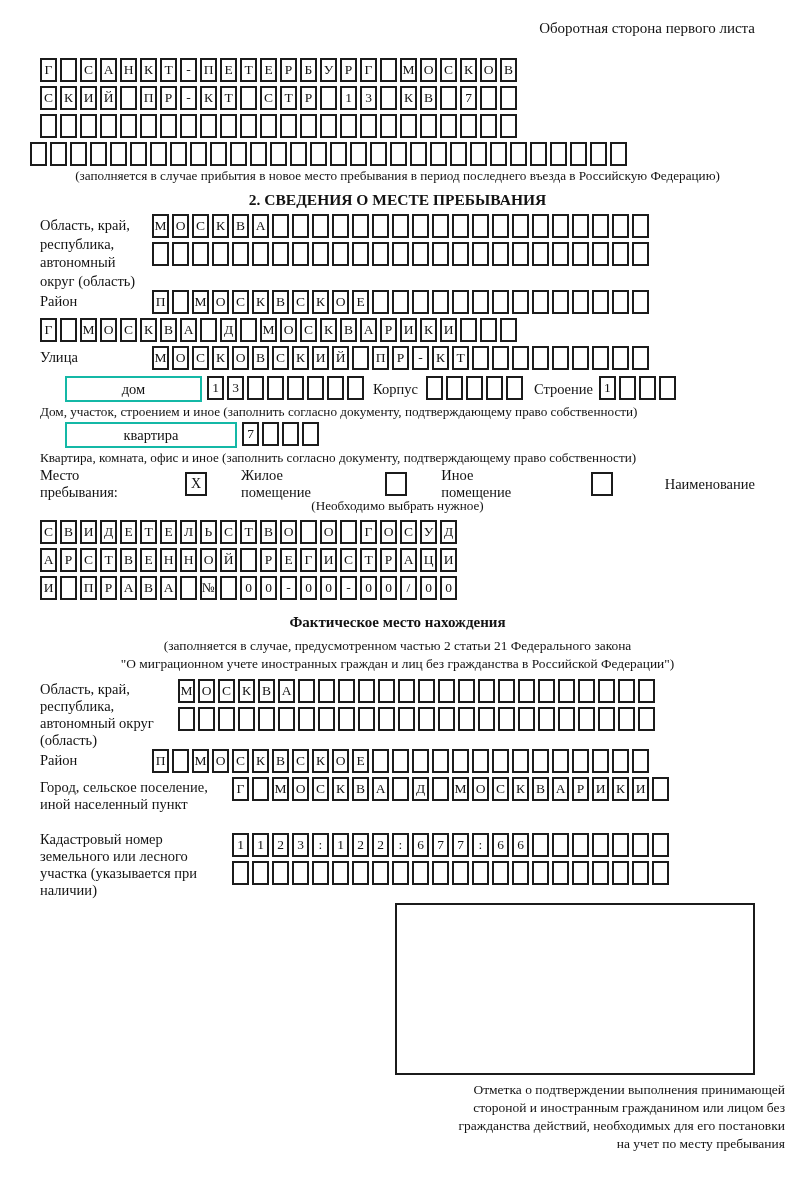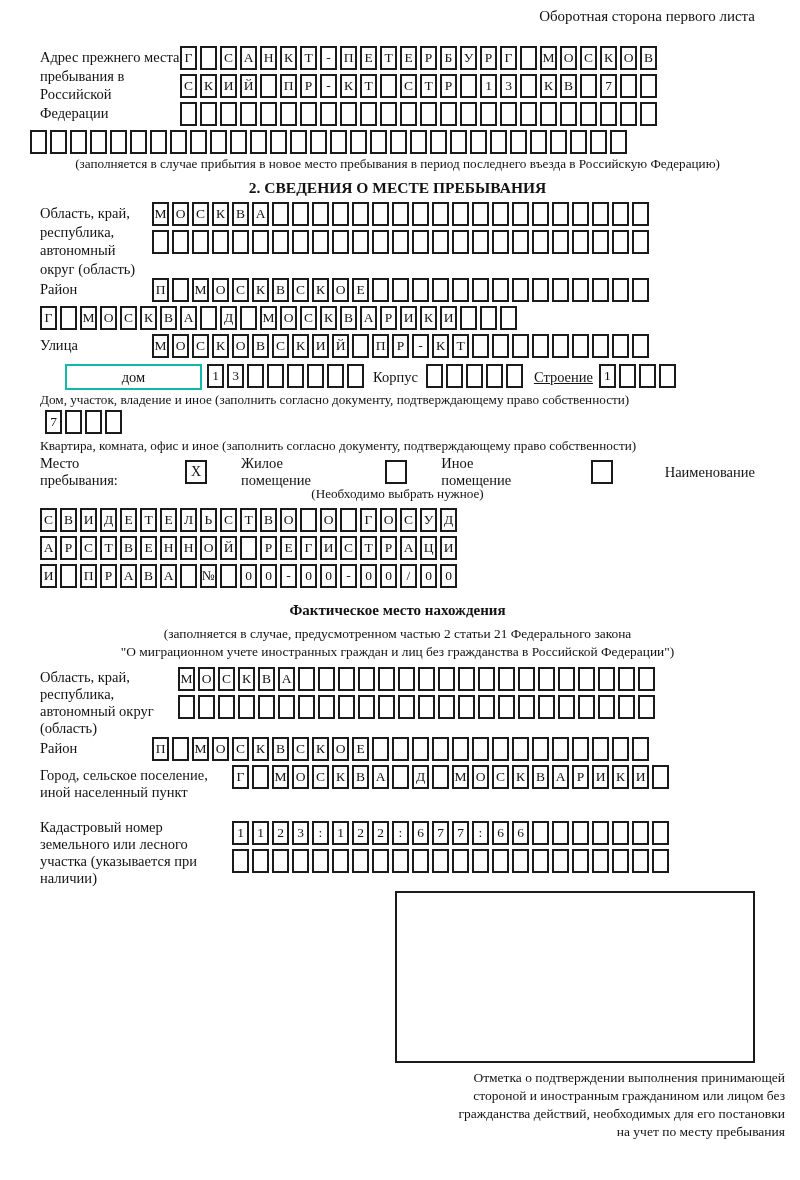--- a/index.html
+++ b/index.html
@@ -4,21 +4,21 @@
 <style>
   * { margin:0; padding:0; box-sizing:border-box; }
   html,body { background:#ffffff; }
   body {
     width:800px; height:1180px;
     color:#121212;
     font-family:"Liberation Serif","DejaVu Serif",serif;
     font-size:14.5px;
     overflow:hidden;
   }
-  .page { width:800px; height:1180px; padding:8px 45px 0 40px; }
+  .page { width:800px; height:1180px; padding:20px 45px 0 40px; }
 
   .hdr { text-align:right; font-size:15px; margin-bottom:21px; }
 
   .group { display:flex; align-items:flex-start; }
   .glabel { flex:none; line-height:18.5px; padding-top:2px; }
   .glabel.tight { line-height:17px; }
   .w140 { width:140px; } .w112 { width:112px; } .w141 { width:141px; }
   .w207 { width:207px; } .w138 { width:138px; } .w192 { width:192px; }
 
   .rows { flex:none; }
@@ -65,21 +65,20 @@
   .mt2{margin-top:2px;} .mt10{margin-top:16px;}
 </style>
 </head>
 <body>
 
 <div class="page">
 
   <div class="hdr">Оборотная сторона первого листа</div>
 
   <div class="group">
-    <div class="glabel w140">Адрес прежнего места пребывания в Российской Федерации</div>
     <div class="rows">
       <div class="boxrow">
           <span class="cell">Г</span>
           <span class="cell"></span>
           <span class="cell">С</span>
           <span class="cell">А</span>
           <span class="cell">Н</span>
           <span class="cell">К</span>
           <span class="cell">Т</span>
           <span class="cell">-</span>
@@ -354,31 +353,32 @@
         <span class="cell"></span>
       </span>
     <span class="ilabel" style="margin-left:6px;">Корпус</span>
     <span class="boxrow" style="margin-left:8px;">
         <span class="cell"></span>
         <span class="cell"></span>
         <span class="cell"></span>
         <span class="cell"></span>
         <span class="cell"></span>
       </span>
-    <span class="ilabel" style="margin-left:8px;text-decoration:underline;">Строение</span>
+    <span class="ilabel" style="margin-left:8px;">Строение</span>
     <span class="boxrow" style="margin-left:6px;">
         <span class="cell">1</span>
         <span class="cell"></span>
         <span class="cell"></span>
         <span class="cell"></span>
       </span>
   </div>
-  <div class="caption">Дом, участок, владение и иное (заполнить согласно документу, подтверждающему право собственности)</div>
+  <div class="caption">Дом, участок, строением и иное (заполнить согласно документу, подтверждающему право собственности)</div>
 
   <div class="fieldrow">
+    <span class="widebox" style="width:172px;margin-left:25px;">квартира</span>
     <span class="boxrow" style="margin-left:5px;">
         <span class="cell">7</span>
         <span class="cell"></span>
         <span class="cell"></span>
         <span class="cell"></span>
       </span>
   </div>
   <div class="caption">Квартира, комната, офис и иное (заполнить согласно документу, подтверждающему право собственности)</div>
 
   <div class="chkrow">

